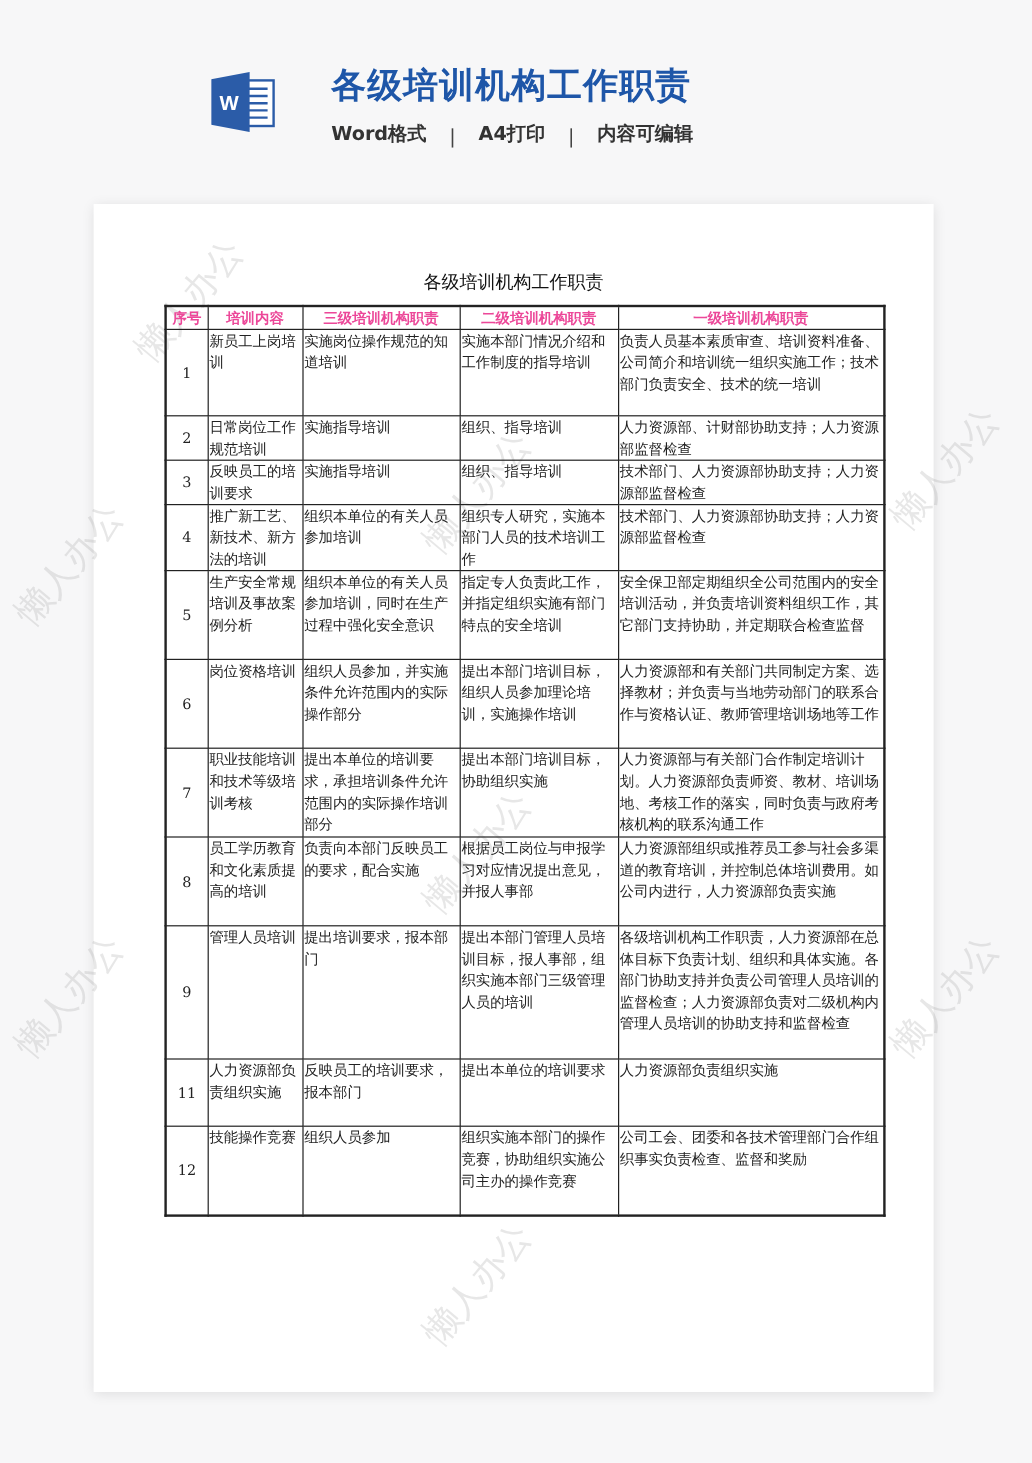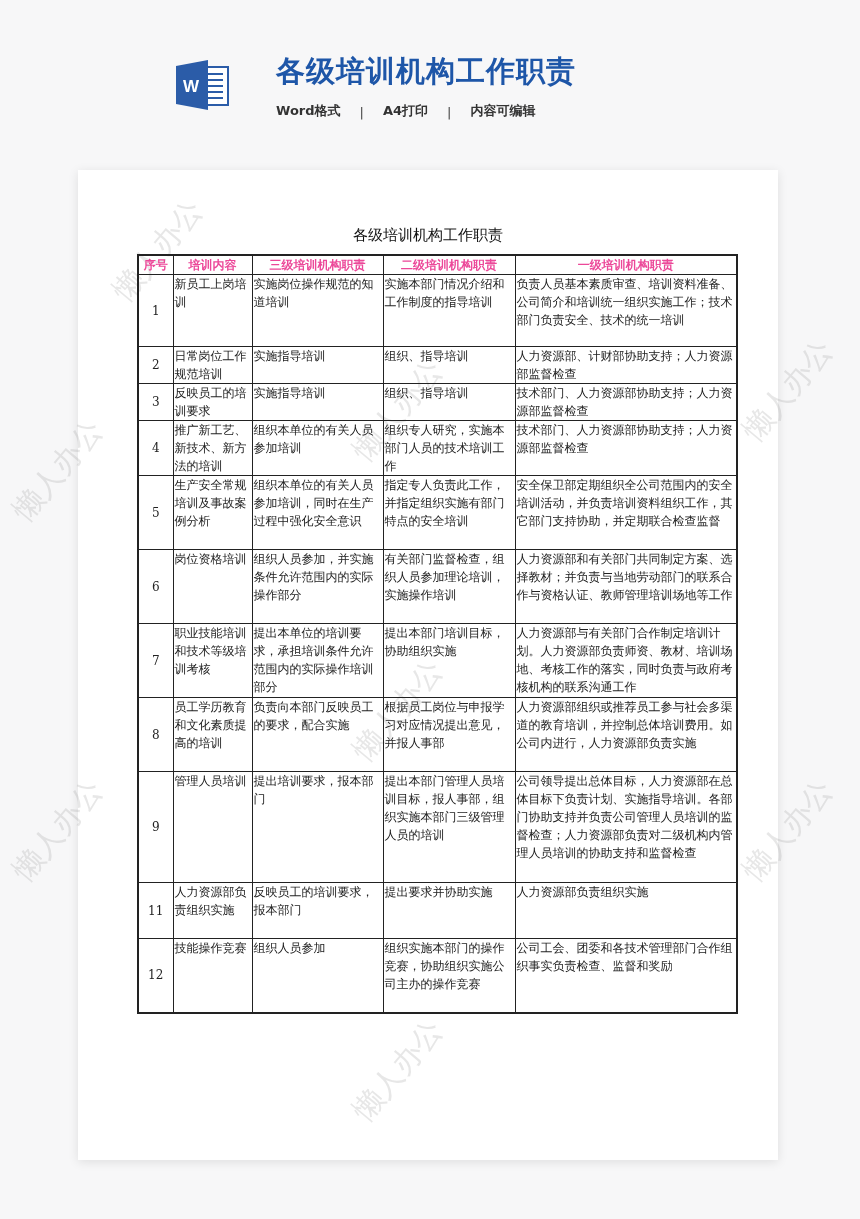--- a/index.html
+++ b/index.html
@@ -10,21 +10,21 @@
   }
   .header { position: absolute; left: 0; top: 0; width: 860px; height: 160px; }
   .word-icon { position: absolute; left: 176px; top: 60px; width: 54px; height: 50px; }
   .doc-title {
     position: absolute; left: 276px; top: 52px;
     font-size: 29px; font-weight: bold; color: #1e56a8; letter-spacing: 1px;
     font-family: "DejaVu Sans", sans-serif;
   }
   .subtitle {
     position: absolute; left: 276px; top: 102px;
-    font-size: 13px; font-weight: bold; color: #333;
+    font-size: 16px; font-weight: bold; color: #333;
     display: flex; align-items: flex-end;
   }
   .subtitle .sep { margin: 0 19px; font-weight: normal; color: #444; }
 
   .page {
     position: absolute; left: 78px; top: 170px; width: 700px; height: 990px;
     background: #ffffff;
     box-shadow: 0 2px 10px rgba(0,0,0,0.10);
   }
   .watermark {
@@ -139,21 +139,21 @@
         <td class="num">5</td>
         <td>生产安全常规培训及事故案例分析</td>
         <td>组织本单位的有关人员参加培训，同时在生产过程中强化安全意识</td>
         <td>指定专人负责此工作，并指定组织实施有部门特点的安全培训</td>
         <td>安全保卫部定期组织全公司范围内的安全培训活动，并负责培训资料组织工作，其它部门支持协助，并定期联合检查监督</td>
       </tr>
       <tr style="height:74px">
         <td class="num">6</td>
         <td>岗位资格培训</td>
         <td>组织人员参加，并实施条件允许范围内的实际操作部分</td>
-        <td>有关部门监督检查，组织人员参加理论培训，实施操作培训</td>
+        <td>提出本部门培训目标，组织人员参加理论培训，实施操作培训</td>
         <td>人力资源部和有关部门共同制定方案、选择教材；并负责与当地劳动部门的联系合作与资格认证、教师管理培训场地等工作</td>
       </tr>
       <tr style="height:74px">
         <td class="num">7</td>
         <td>职业技能培训和技术等级培训考核</td>
         <td>提出本单位的培训要求，承担培训条件允许范围内的实际操作培训部分</td>
         <td>提出本部门培训目标，协助组织实施</td>
         <td>人力资源部与有关部门合作制定培训计划。人力资源部负责师资、教材、培训场地、考核工作的落实，同时负责与政府考核机构的联系沟通工作</td>
       </tr>
       <tr style="height:74px">
@@ -161,27 +161,27 @@
         <td>员工学历教育和文化素质提高的培训</td>
         <td>负责向本部门反映员工的要求，配合实施</td>
         <td>根据员工岗位与申报学习对应情况提出意见，并报人事部</td>
         <td>人力资源部组织或推荐员工参与社会多渠道的教育培训，并控制总体培训费用。如公司内进行，人力资源部负责实施</td>
       </tr>
       <tr style="height:111px">
         <td class="num">9</td>
         <td>管理人员培训</td>
         <td>提出培训要求，报本部门</td>
         <td>提出本部门管理人员培训目标，报人事部，组织实施本部门三级管理人员的培训</td>
-        <td>公司领导提出总体目标，人力资源部在总体目标下负责计划、实施指导培训。各部门协助支持并负责公司管理人员培训的监督检查；人力资源部负责对二级机构内管理人员培训的协助支持和监督检查</td>
+        <td>各级培训机构工作职责，人力资源部在总体目标下负责计划、组织和具体实施。各部门协助支持并负责公司管理人员培训的监督检查；人力资源部负责对二级机构内管理人员培训的协助支持和监督检查</td>
       </tr>
       <tr style="height:56px">
         <td class="num">11</td>
         <td>人力资源部负责组织实施</td>
         <td>反映员工的培训要求，报本部门</td>
-        <td>提出要求并协助实施</td>
+        <td>提出本单位的培训要求</td>
         <td>人力资源部负责组织实施</td>
       </tr>
       <tr style="height:74px">
         <td class="num">12</td>
         <td>技能操作竞赛</td>
         <td>组织人员参加</td>
         <td>组织实施本部门的操作竞赛，协助组织实施公司主办的操作竞赛</td>
         <td>公司工会、团委和各技术管理部门合作组织事实负责检查、监督和奖励</td>
       </tr>
     </tbody>

